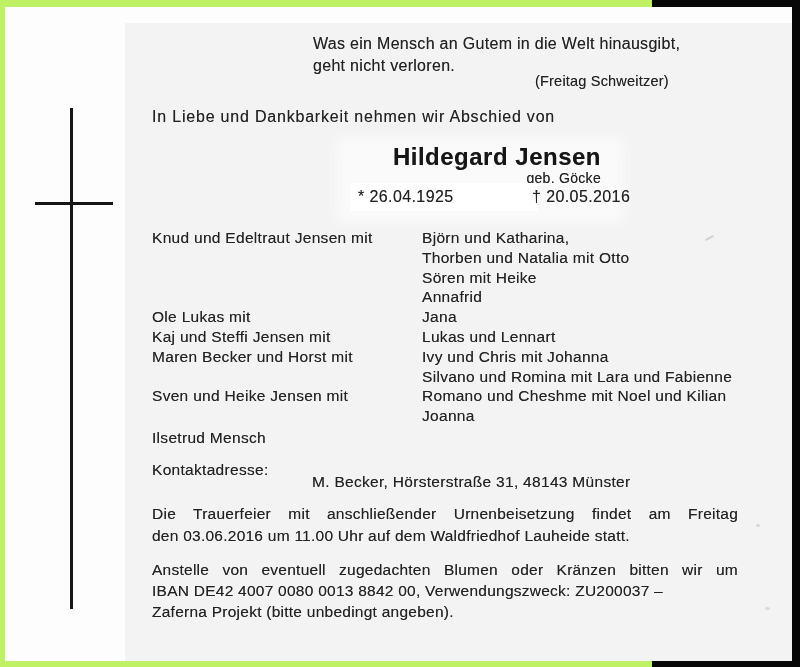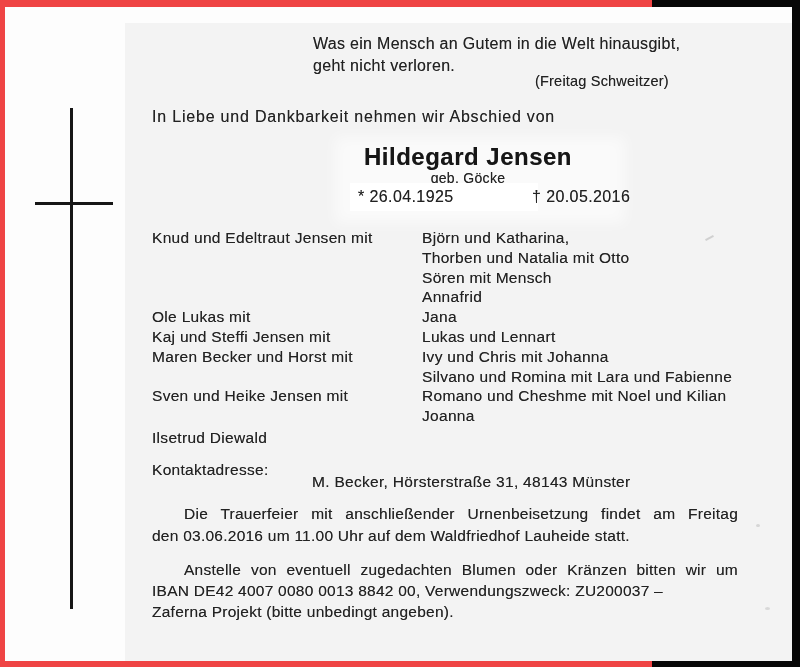--- a/index.html
+++ b/index.html
@@ -1,34 +1,34 @@
 <!DOCTYPE html>
 <html><head>
 <meta charset="utf-8">
 <style>
   html,body{margin:0;padding:0;}
   body{width:800px;height:667px;overflow:hidden;background:#070707;
        font-family:"Liberation Sans","DejaVu Sans",sans-serif;color:#222;}
-  .scan{position:relative;width:652px;height:667px;background:#ef4444;text-decoration:underline;}
+  .scan{position:relative;width:652px;height:667px;background:#bef264;text-decoration:underline;}
   .paper{position:absolute;left:5px;top:7px;width:787px;height:654px;background:#fdfdfd;}
   .notice-bg{position:absolute;left:120px;top:16px;width:667px;height:638px;background:#f3f3f3;}
   .txt{position:absolute;color:#222;text-shadow:0 0 0.5px rgba(40,40,40,.55);}
 
   
   .cross-v{position:absolute;left:65px;top:101px;width:3px;height:501px;background:#161616;}
   .cross-h{position:absolute;left:30px;top:195px;width:78px;height:3px;background:#161616;}
 
   
   .quote{left:308px;top:26px;width:420px;font-size:16px;line-height:22px;letter-spacing:.3px;}
   .attribution{left:530px;top:66px;font-size:14.5px;letter-spacing:.2px;}
 
   
   .intro{left:147px;top:101px;font-size:16px;letter-spacing:.8px;}
   .glow{position:absolute;left:330px;top:130px;width:290px;height:86px;background:rgba(255,255,255,.6);filter:blur(7px);}
-  .namebox{left:330px;top:137px;width:266px;text-align:center;}
+  .namebox{left:330px;top:137px;width:266px;text-align:right;}
   .name{font-size:24px;font-weight:bold;letter-spacing:.5px;color:#161616;line-height:26px;}
   .maiden{font-size:14px;letter-spacing:.3px;line-height:15px;margin-top:1px;}
   .whitepatch{position:absolute;left:345px;top:176px;width:188px;height:28px;background:#ffffff;}
   .dates{font-size:16px;letter-spacing:.4px;text-align:right;}
   .birth{left:353px;top:181px;}
   .death{left:527px;top:181px;}
 
   
   .mourners{position:absolute;left:147px;top:221px;width:610px;font-size:15.5px;letter-spacing:.3px;}
   .mrow{display:flex;height:19.8px;line-height:19.8px;}
@@ -40,21 +40,21 @@
   .contact-label{left:147px;top:454px;font-size:15.5px;letter-spacing:.3px;}
   .contact-value{left:307px;top:454px;font-size:15.5px;letter-spacing:.3px;margin-top:12px;}
 
   
   .para{position:absolute;width:586px;font-size:15.5px;letter-spacing:.25px;color:#222;}
   .funeral{left:147px;top:496px;}
   .funeral .pline{line-height:21.5px;}
   .donation{left:147px;top:552px;}
   .donation .pline{line-height:21px;}
   .pline{text-shadow:0 0 0.5px rgba(40,40,40,.55);}
-  .pline.j{text-align:justify;text-align-last:justify;margin-left:32px;}
+  .pline.j{text-align:justify;text-align-last:justify;}
 
   
   .speck{position:absolute;background:#b9b9b9;}
   .speck1{left:700px;top:230px;width:9px;height:2px;transform:rotate(-28deg);opacity:.6;}
   .speck2{left:751px;top:517px;width:4px;height:3px;border-radius:50%;opacity:.5;}
   .speck3{left:760px;top:600px;width:5px;height:3px;border-radius:50%;opacity:.45;}
 </style>
 </head>
 <body>
 
@@ -88,21 +88,21 @@
       <div class="mrow">
         <div class="mcell-l">Knud und Edeltraut Jensen mit</div>
         <div class="mcell-r">Björn und Katharina,</div>
       </div>
       <div class="mrow">
         <div class="mcell-l"></div>
         <div class="mcell-r">Thorben und Natalia mit Otto</div>
       </div>
       <div class="mrow">
         <div class="mcell-l"></div>
-        <div class="mcell-r">Sören mit Mensch</div>
+        <div class="mcell-r">Sören mit Heike</div>
       </div>
       <div class="mrow">
         <div class="mcell-l"></div>
         <div class="mcell-r">Annafrid</div>
       </div>
       <div class="mrow">
         <div class="mcell-l">Ole Lukas mit</div>
         <div class="mcell-r">Jana</div>
       </div>
       <div class="mrow">
@@ -119,21 +119,21 @@
       </div>
       <div class="mrow">
         <div class="mcell-l">Sven und Heike Jensen mit</div>
         <div class="mcell-r">Romano und Cheshme mit Noel und Kilian</div>
       </div>
       <div class="mrow">
         <div class="mcell-l"></div>
         <div class="mcell-r">Joanna</div>
       </div>
       <div class="mrow gap">
-        <div class="mcell-l">Ilsetrud Diewald</div>
+        <div class="mcell-l">Ilsetrud Mensch</div>
         <div class="mcell-r"></div>
       </div>
     </div>
 
     <div class="txt contact-label">Kontaktadresse:</div>
     <div class="txt contact-value">M. Becker, Hörsterstraße 31, 48143 Münster</div>
 
     <div class="para funeral">
       <div class="pline j">Die Trauerfeier mit anschließender Urnenbeisetzung findet am Freitag</div>
       <div class="pline">den 03.06.2016 um 11.00 Uhr auf dem Waldfriedhof Lauheide statt.</div>

